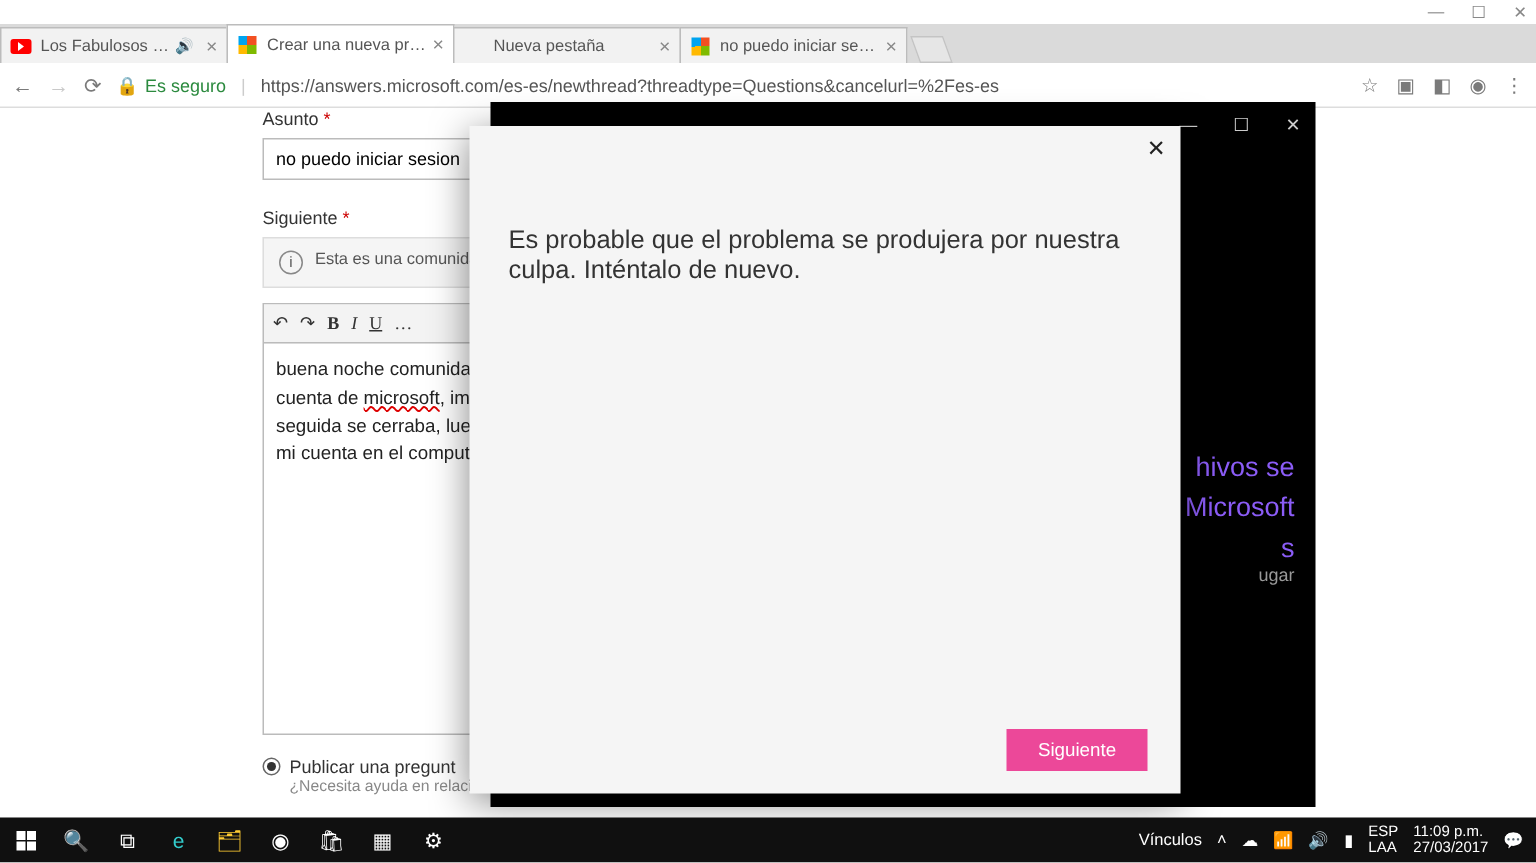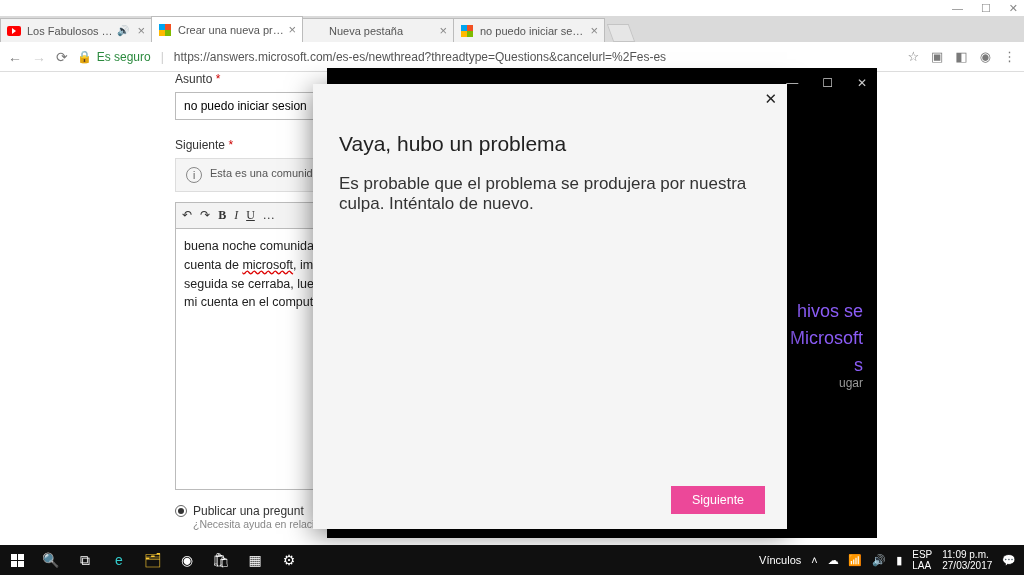--- a/index.html
+++ b/index.html
@@ -172,21 +172,20 @@
     <span>hivos se</span><br>
     <span>Microsoft</span><br>
     <span>s</span>
   </div>
   <div class="sidelink">ugar</div>
 </div>
 
 <div class="modal">
   <span class="mclose">✕</span>
   <div class="mbody">
-    <h1>Vaya, hubo un problema</h1>
     <p>Es probable que el problema se produjera por nuestra culpa. Inténtalo de nuevo.</p>
   </div>
   <div class="mactions">
     <button class="btn-primary">Siguiente</button>
   </div>
 </div>
 
 <div class="taskbar">
   <div class="tleft">
     <span class="tk">

